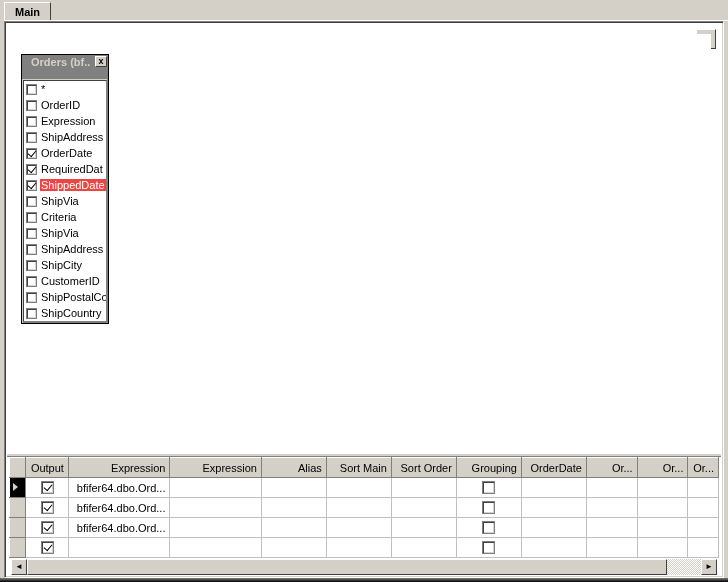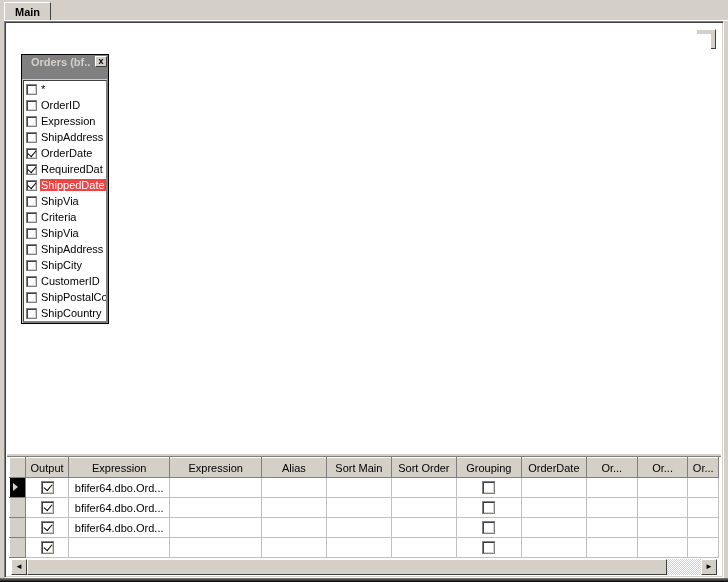--- a/index.html
+++ b/index.html
@@ -196,21 +196,21 @@
   table.grid {
     border-collapse: collapse;
     width: 100%;
     table-layout: fixed;
     font-size: 11px;
   }
   table.grid th, table.grid td {
     border: 1px solid #c0c0c0;
     height: 20px;
     padding: 0 4px;
-    text-align: center;
+    text-align: right;
     overflow: hidden;
     white-space: nowrap;
     text-overflow: ellipsis;
   }
   table.grid th {
     background: #d4d0c8;
     border-top: 1px solid #ffffff;
     border-left: 1px solid #ffffff;
     border-bottom: 1px solid #808080;
     border-right: 1px solid #808080;

